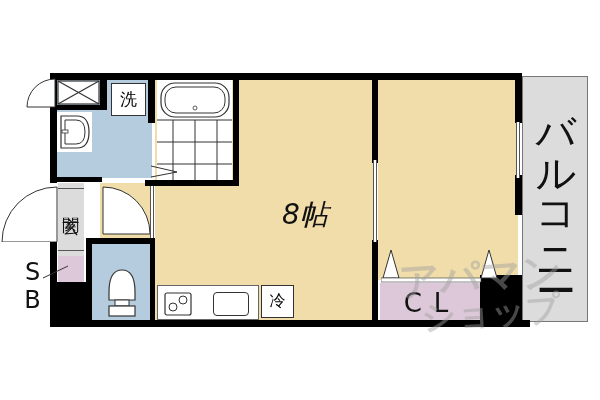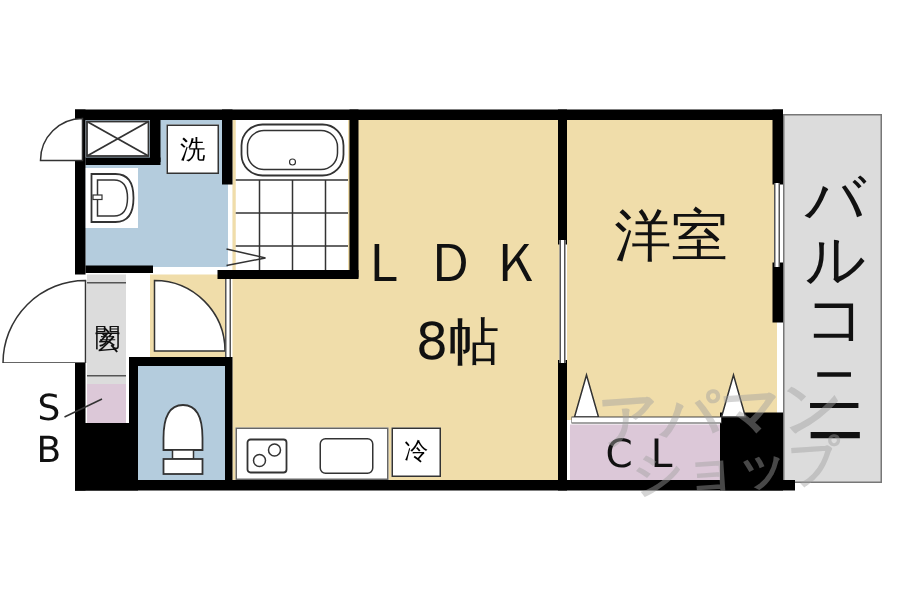--- a/index.html
+++ b/index.html
@@ -139,24 +139,22 @@
 
   <div class="abs" style="left:58px;top:183px;width:26px;height:6px;border-bottom:1px solid #555;"></div>
   <div class="abs" style="left:58px;top:250px;width:26px;height:6px;border-top:1px solid #555;"></div>
 
   <svg class="abs" style="left:381px;top:248px;" width="140" height="36">
     <polygon points="10,2 2,30 18,30" fill="#fff" stroke="#333" stroke-width="1"></polygon>
     <polygon points="108,2 100,30 116,30" fill="#fff" stroke="#333" stroke-width="1"></polygon>
     <rect x="0" y="30" width="100" height="4" fill="#fff" stroke="#333" stroke-width="0.6"></rect>
   </svg>
 
-  <div class="label" style="left:230px;top:158px;width:150px;font-size:36px;letter-spacing:8px;font-family:'DejaVu Sans',sans-serif;">ＬＤＫ</div>
-  <div class="label" style="left:230px;top:211px;width:150px;font-size:34px;">8帖</div>
+  <div class="label" style="left:230px;top:201px;width:150px;font-size:28px;font-style:italic;">8帖</div>
 
-  <div class="label" style="left:380px;top:138px;width:135px;font-size:38px;">洋室</div>
 
   <div class="label" style="left:530px;top:88px;width:52px;font-size:40px;line-height:1.12;white-space:normal;word-break:break-all;">
     <span style="writing-mode:vertical-rl;text-orientation:upright;">バルコニー</span>
   </div>
 
   <div class="label" style="left:60px;top:189px;width:22px;font-size:17px;line-height:1.1;">
     <span style="writing-mode:vertical-rl;text-orientation:upright;">玄関</span>
   </div>
 
   <div class="label" style="left:392px;top:290px;width:80px;font-size:26px;letter-spacing:12px;">CL</div>

